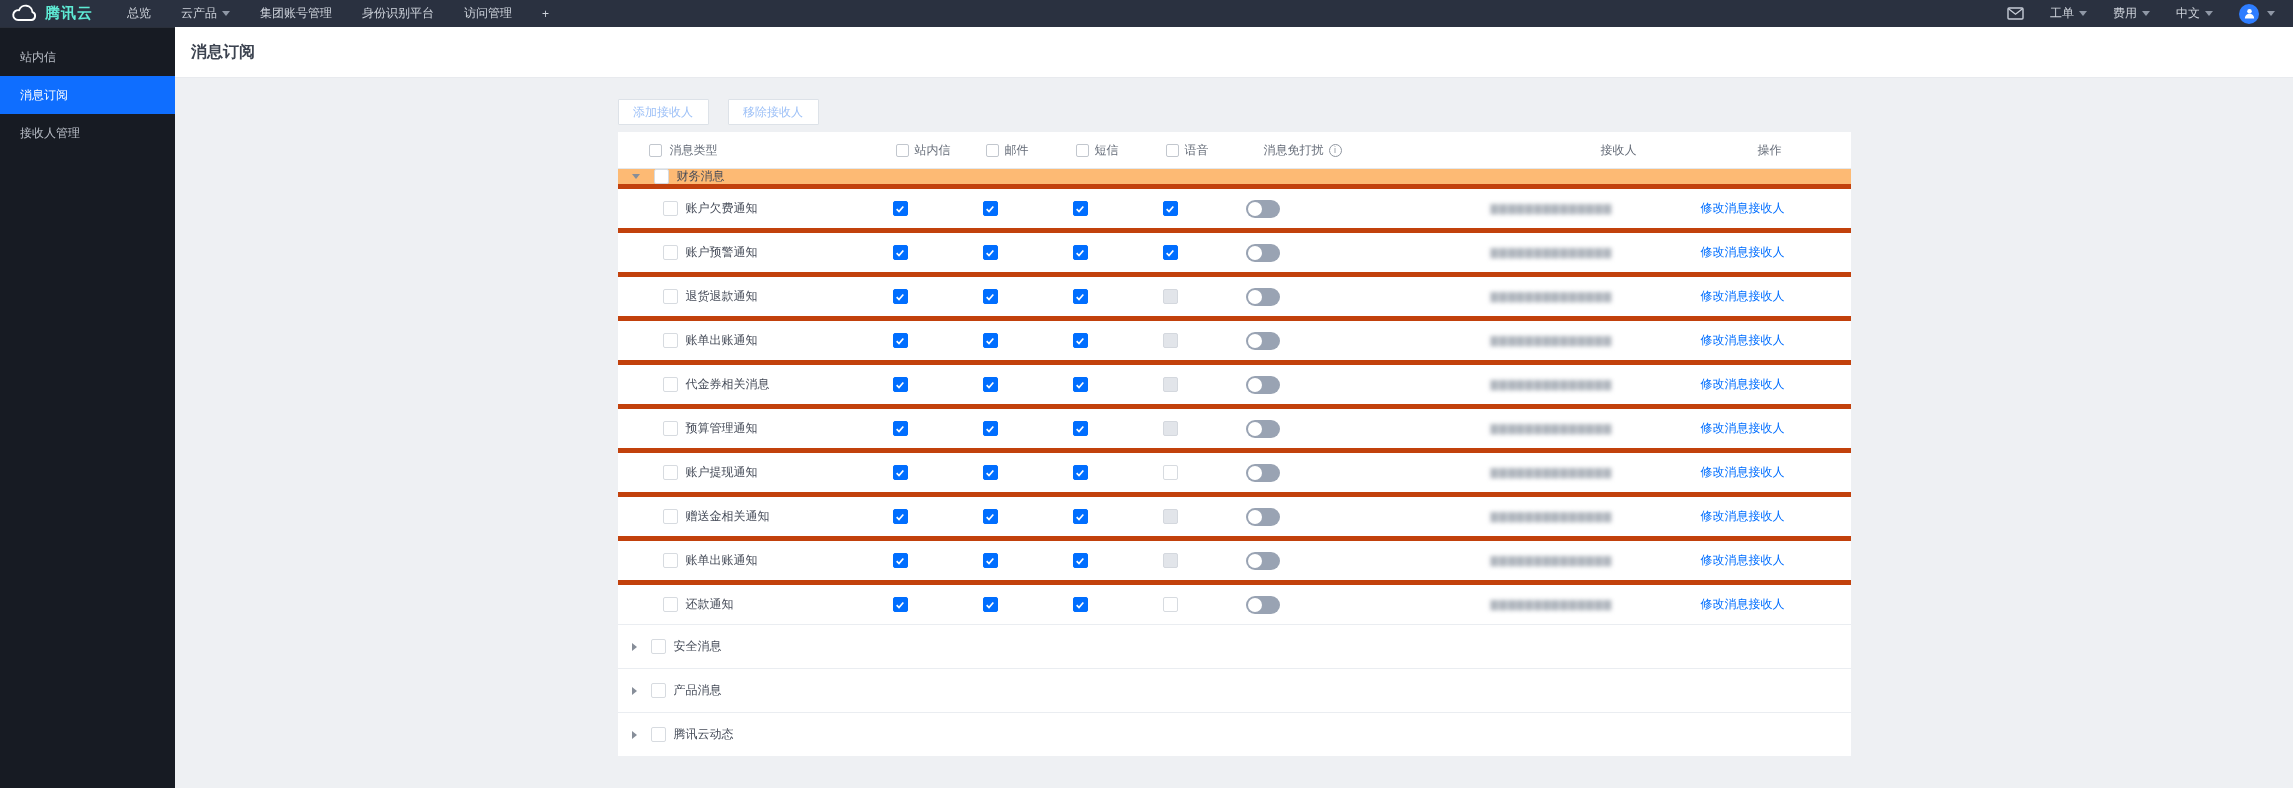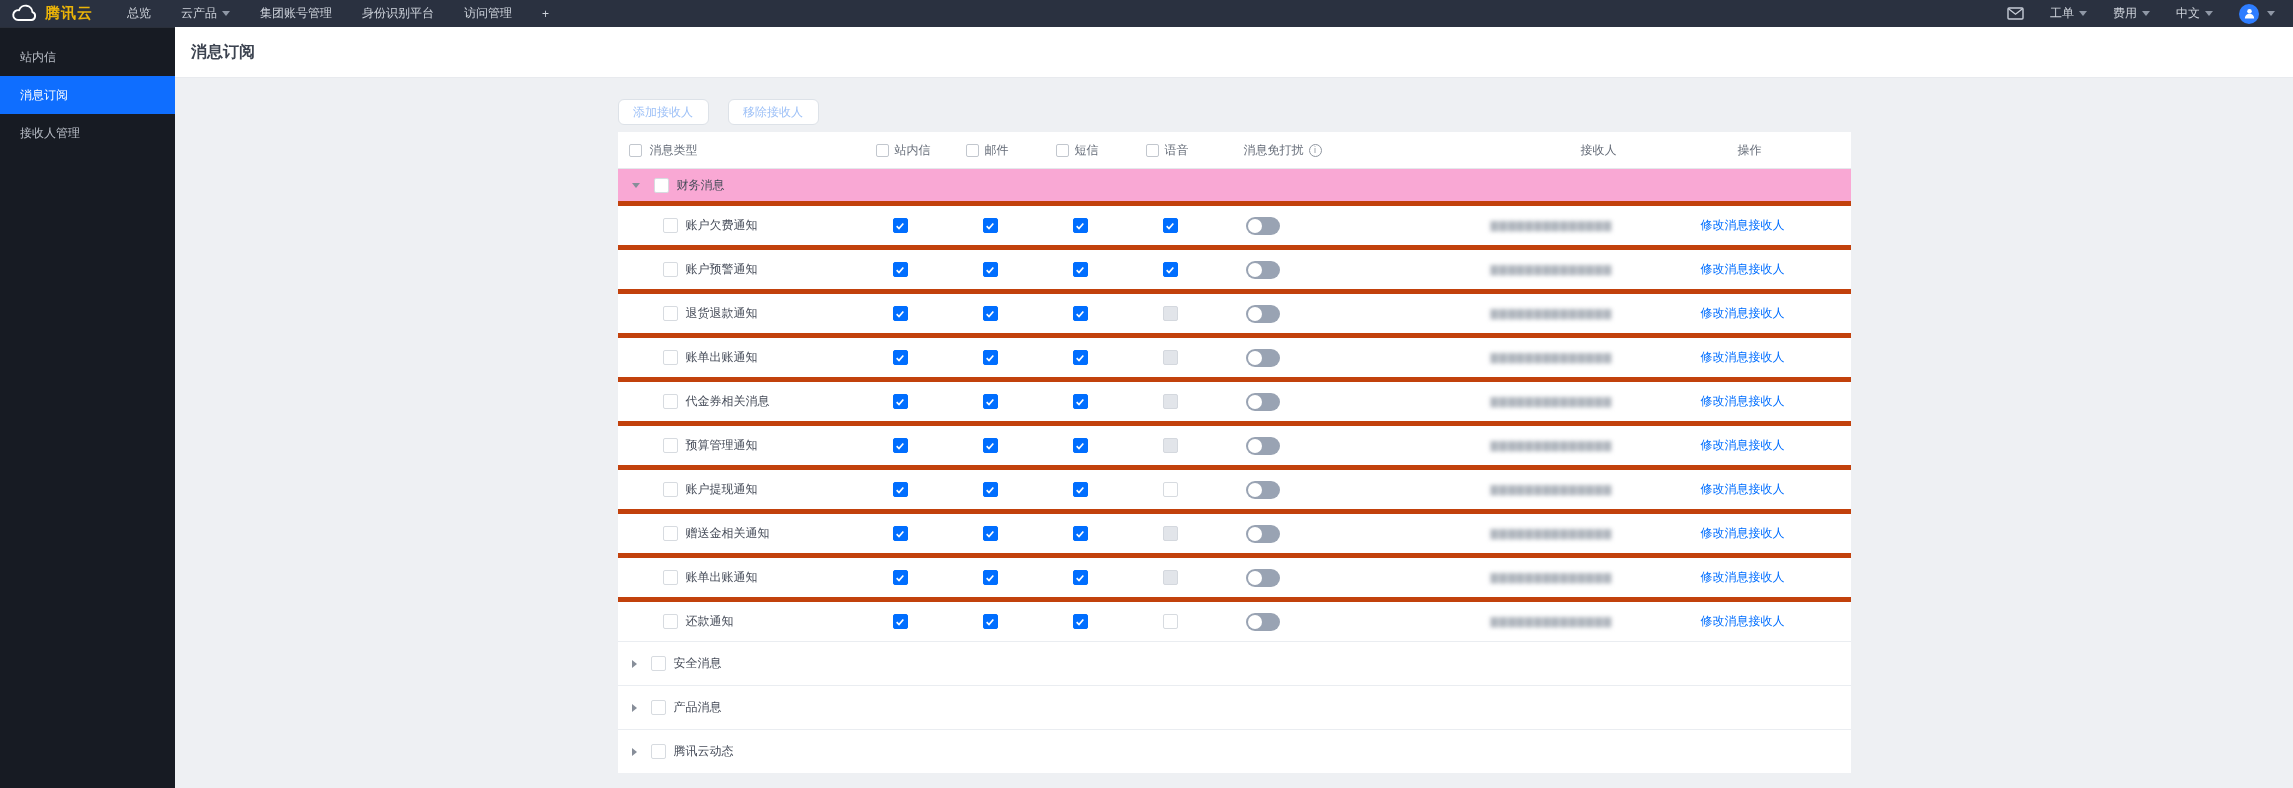--- a/index.html
+++ b/index.html
@@ -3,21 +3,21 @@
 <meta charset="utf-8">
 <style>
   * { margin:0; padding:0; box-sizing:border-box; }
   html,body { width:2293px; height:788px; }
   body { font-family:"Liberation Sans","DejaVu Sans",sans-serif; font-size:12px; color:#444a55; background:#eef0f3; overflow:hidden; }
   .app { width:2293px; height:788px; display:flex; flex-direction:column; }
 
   
   .topnav { height:27px; flex:none; background:#2a3140; display:flex; align-items:center; justify-content:space-between; padding:0 18px 0 10px; }
   .nav-left, .nav-right { display:flex; align-items:center; }
-  .brand { display:flex; align-items:flex-start; gap:7px; color:#eab308; font-size:15px; font-weight:700; letter-spacing:1px; margin-right:34px; cursor:pointer; }
+  .brand { display:flex; align-items:flex-start; gap:7px; color:#5eead4; font-size:15px; font-weight:700; letter-spacing:1px; margin-right:34px; cursor:pointer; }
   .nav-item { color:#ced3db; font-size:12px; margin-right:30px; display:flex; align-items:center; cursor:pointer; text-decoration:none; }
   .nav-right .nav-item { margin-right:0; margin-left:26px; }
   .caret { width:0; height:0; border-left:4px solid transparent; border-right:4px solid transparent; border-top:5px solid #8f97a6; margin-left:5px; display:inline-block; }
   .avatar { width:20px; height:20px; border-radius:50%; background:#2e7dff; display:inline-flex; align-items:center; justify-content:center; margin-left:26px; cursor:pointer; overflow:hidden; }
   .mail { display:inline-flex; cursor:pointer; }
 
   
   .lower { flex:1; display:flex; min-height:0; }
   .sidebar { width:175px; flex:none; background:#171b23; color:#b9bec7; }
   .sidebar-title { color:#ffffff; font-size:14px; font-weight:700; padding:20px 0 15px 20px; }
@@ -26,27 +26,27 @@
   .side-item.active { background:#0f6eff; color:#fff; }
 
   .main { flex:1; display:flex; flex-direction:column; min-width:0; background:#eef0f3; }
   .page-header { height:51px; flex:none; background:#fff; display:flex; align-items:center; padding-left:16px; border-bottom:1px solid #e8eaee; }
   .page-title { font-size:16px; font-weight:700; color:#3c4350; }
   .content { flex:1; overflow:hidden; padding-top:21px; }
   .container { width:1233px; margin:0 auto; }
 
   
   .toolbar { display:flex; gap:19px; margin-bottom:7px; }
-  .btn { min-width:91px; height:26px; background:#fff; border:1px solid #dde2e8; color:#9ec1f7; font-size:12px; border-radius:6px; cursor:pointer; font-family:inherit; padding:0 12px; }
+  .btn { min-width:91px; height:26px; background:#fff; border:1px solid #dde2e8; color:#9ec1f7; font-size:12px; border-radius:1px; cursor:pointer; font-family:inherit; padding:0 12px; }
 
   
   .card { background:#fff; width:1233px; }
   .trow { display:flex; align-items:center; }
-  .thead { height:37px; border-bottom:1px solid #e4e8ec; color:#666d79; }
-  .grow { height:32px; background:#f9a8d4; }
+  .thead { height:37px; border-bottom:1px solid #e4e8ec; color:#666d79;padding-left:20px; }
+  .grow { height:15px; background:#fdba74; }
   .grow.collapsed { height:44px; background:#fff; border-top:1px solid #eaedf1; }
   .drow { height:44px; border-top:5px solid #c2410c; }
   .drow:first-of-type { border-top:none; }
 
   .c-type { width:258px; flex:none; display:flex; align-items:center; }
   .c-chan { width:90px; flex:none; display:flex; align-items:center; }
   .c-dnd  { width:250px; flex:none; display:flex; align-items:center; }
   .c-recv { width:190px; flex:none; display:flex; align-items:center; }
   .c-act  { width:175px; flex:none; display:flex; align-items:center; }
 

